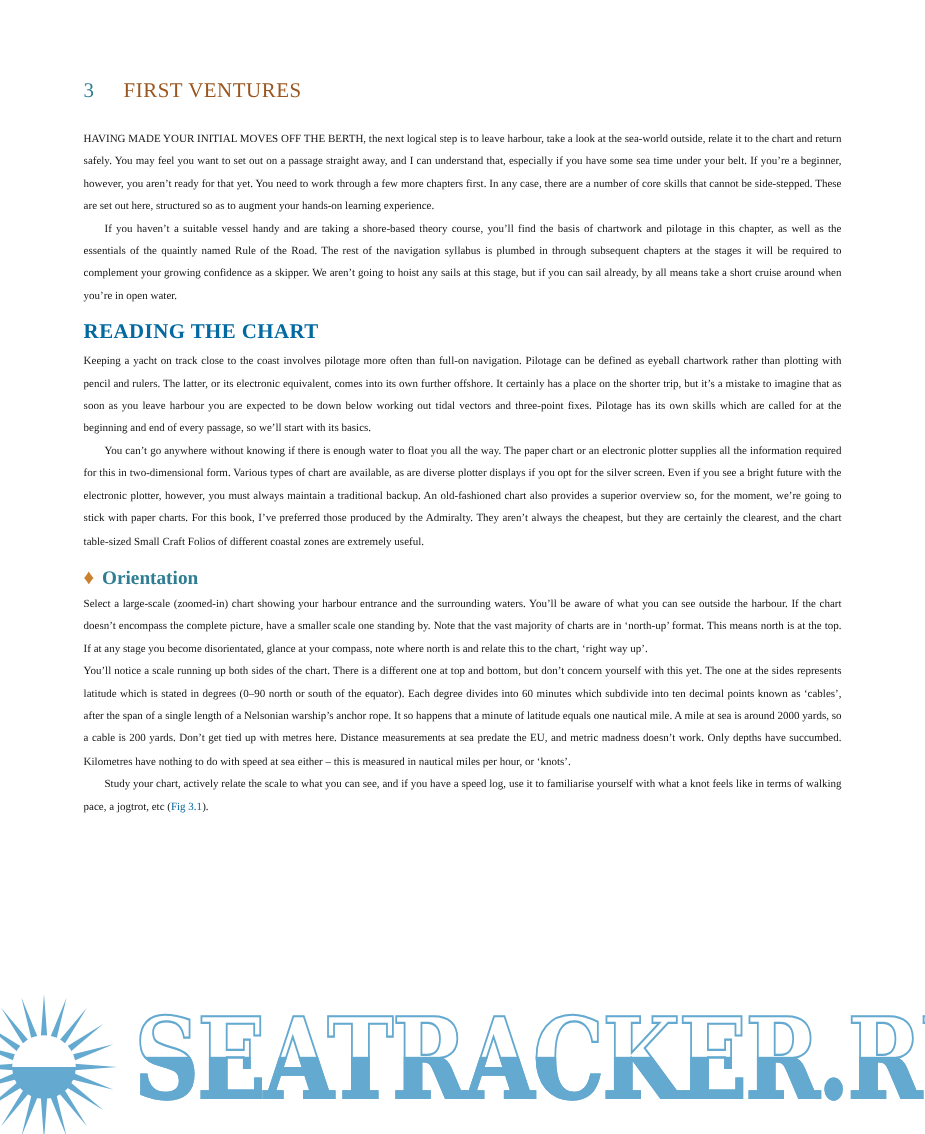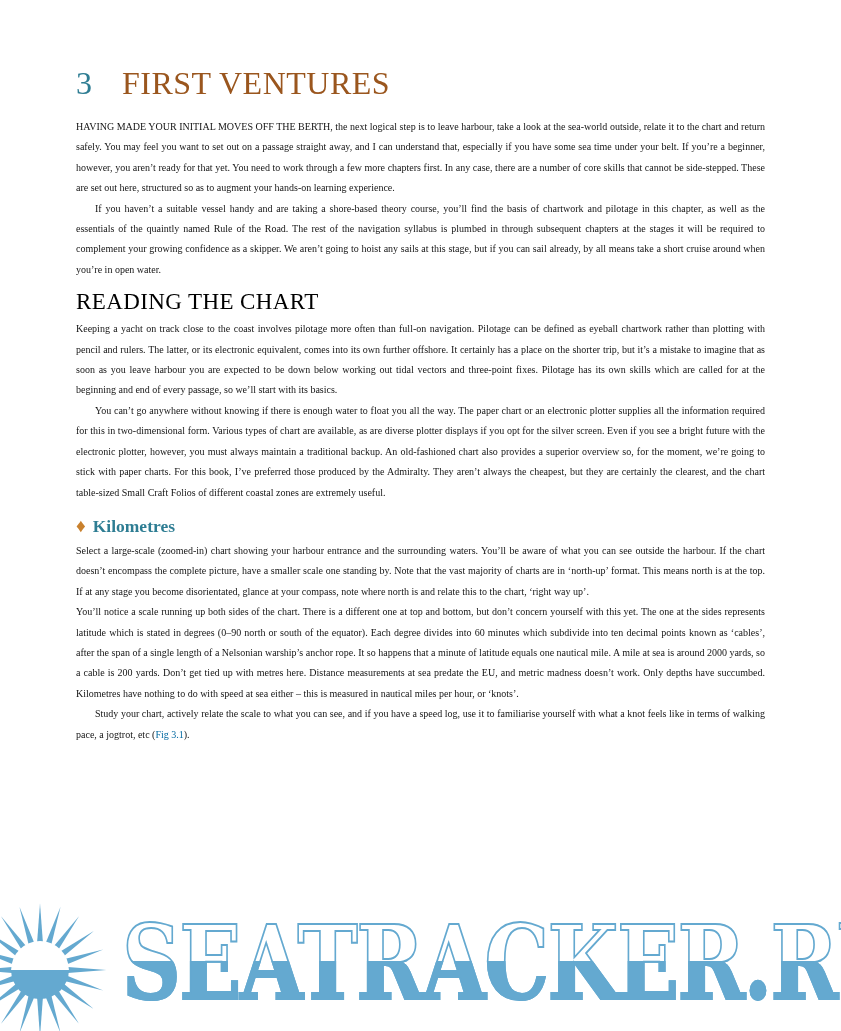--- a/index.html
+++ b/index.html
@@ -3,32 +3,32 @@
 <meta charset="utf-8">
 <style>
   html,body { margin:0; padding:0; background:#ffffff; }
   .page {
     position:relative; width:841px; height:1031px;
     background:#ffffff; overflow:hidden;
     font-family:"Liberation Serif", serif;
   }
   .content { position:relative; z-index:1; padding:0 76px; }
   h1.chapter {
-    margin:68px 0 19px 0; font-size:32px; line-height:30px; font-weight:normal;
+    margin:68px 0 19px 0; font-size:19px; line-height:30px; font-weight:normal;
   }
   .chnum  { color:#2e7d93; margin-right:22px; }
   .chtitle{ color:#9a561e; letter-spacing:0.5px; }
   p.body {
     margin:0; font-size:10px; line-height:20.4px; text-align:justify;
     color:#141414;
   }
   p.indent { text-indent:19px; }
   h2.sect {
-    margin:11px 0 6px 0; font-size:23px; line-height:22px;
-    font-weight:normal; color:#000000; letter-spacing:0.4px;
+    margin:11px 0 6px 0; font-size:19px; line-height:22px;
+    font-weight:bold; color:#0369a1; letter-spacing:0.4px;
   }
   h3.subsect {
     margin:12px 0 4px 0; font-size:17.5px; line-height:21px;
     font-weight:bold; color:#2e7d93;
   }
   .diamond { color:#c9812e; margin-right:7px; font-weight:normal; font-size:19px; }
   a.figlink { color:#0369a1; text-decoration:none; cursor:pointer; }
 
   
   .watermark { position:absolute; inset:0; z-index:0; }
@@ -89,21 +89,21 @@
     </h1>
 
     <p class="body">HAVING MADE YOUR INITIAL MOVES OFF THE BERTH, the next logical step is to leave harbour, take a look at the sea-world outside, relate it to the chart and return safely. You may feel you want to set out on a passage straight away, and I can understand that, especially if you have some sea time under your belt. If you’re a beginner, however, you aren’t ready for that yet. You need to work through a few more chapters first. In any case, there are a number of core skills that cannot be side-stepped. These are set out here, structured so as to augment your hands-on learning experience.</p>
     <p class="body indent">If you haven’t a suitable vessel handy and are taking a shore-based theory course, you’ll find the basis of chartwork and pilotage in this chapter, as well as the essentials of the quaintly named Rule of the Road. The rest of the navigation syllabus is plumbed in through subsequent chapters at the stages it will be required to complement your growing confidence as a skipper. We aren’t going to hoist any sails at this stage, but if you can sail already, by all means take a short cruise around when you’re in open water.</p>
 
     <h2 class="sect">READING THE CHART</h2>
     <p class="body">Keeping a yacht on track close to the coast involves pilotage more often than full-on navigation. Pilotage can be defined as eyeball chartwork rather than plotting with pencil and rulers. The latter, or its electronic equivalent, comes into its own further offshore. It certainly has a place on the shorter trip, but it’s a mistake to imagine that as soon as you leave harbour you are expected to be down below working out tidal vectors and three-point fixes. Pilotage has its own skills which are called for at the beginning and end of every passage, so we’ll start with its basics.</p>
     <p class="body indent">You can’t go anywhere without knowing if there is enough water to float you all the way. The paper chart or an electronic plotter supplies all the information required for this in two-dimensional form. Various types of chart are available, as are diverse plotter displays if you opt for the silver screen. Even if you see a bright future with the electronic plotter, however, you must always maintain a traditional backup. An old-fashioned chart also provides a superior overview so, for the moment, we’re going to stick with paper charts. For this book, I’ve preferred those produced by the Admiralty. They aren’t always the cheapest, but they are certainly the clearest, and the chart table-sized Small Craft Folios of different coastal zones are extremely useful.</p>
 
     <h3 class="subsect">
-      <span class="diamond">♦</span><span>Kilometres</span>
+      <span class="diamond">♦</span><span>Orientation</span>
     </h3>
     <p class="body">Select a large-scale (zoomed-in) chart showing your harbour entrance and the surrounding waters. You’ll be aware of what you can see outside the harbour. If the chart doesn’t encompass the complete picture, have a smaller scale one standing by. Note that the vast majority of charts are in ‘north-up’ format. This means north is at the top. If at any stage you become disorientated, glance at your compass, note where north is and relate this to the chart, ‘right way up’.</p>
 
     <p class="body">You’ll notice a scale running up both sides of the chart. There is a different one at top and bottom, but don’t concern yourself with this yet. The one at the sides represents latitude which is stated in degrees (0–90 north or south of the equator). Each degree divides into 60 minutes which subdivide into ten decimal points known as ‘cables’, after the span of a single length of a Nelsonian warship’s anchor rope. It so happens that a minute of latitude equals one nautical mile. A mile at sea is around 2000 yards, so a cable is 200 yards. Don’t get tied up with metres here. Distance measurements at sea predate the EU, and metric madness doesn’t work. Only depths have succumbed. Kilometres have nothing to do with speed at sea either – this is measured in nautical miles per hour, or ‘knots’.</p>
     <p class="body indent">
       <span>Study your chart, actively relate the scale to what you can see, and if you have a speed log, use it to familiarise yourself with what a knot feels like in terms of walking pace, a jogtrot, etc (</span><a class="figlink">Fig 3.1</a><span>).</span>
     </p>
 
   </div>
 </div>

